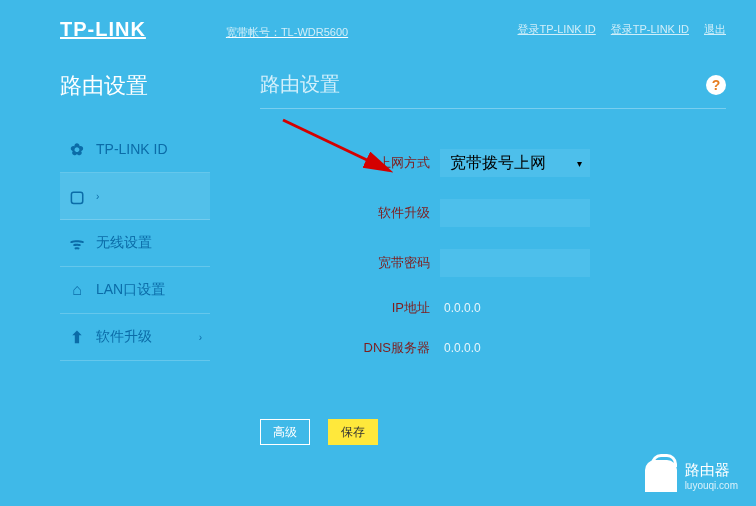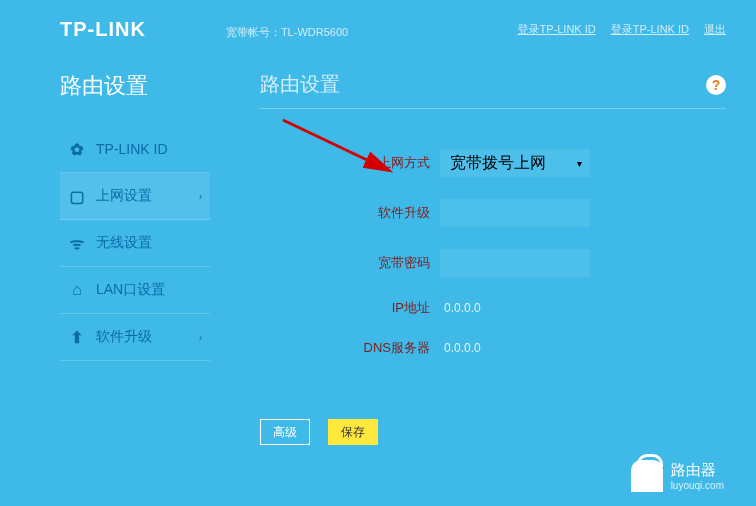--- a/index.html
+++ b/index.html
@@ -167,21 +167,21 @@
       border: 1px solid #fff;
       color: #fff;
       background: transparent;
     }
     .btn-save {
       background: #ffe83b;
       color: #333;
     }
     .watermark {
       position: absolute;
-      right: 32px;
+      right: 18px;
       bottom: 14px;
       display: flex;
       align-items: center;
       gap: 8px;
       color: #fff;
       font-size: 15px;
     }
     .wm-icon {
       width: 32px;
       height: 32px;
@@ -206,42 +206,41 @@
       position: absolute;
       left: 278px;
       top: 115px;
       pointer-events: none;
     }
   </style>
 </head>
 <body>
 
 <div class="header">
-  <div style="display:flex;align-items:baseline;gap:40px;">
+  <div style="display:flex;align-items:baseline;gap:40px;text-decoration:underline;">
     <div class="logo">TP-LINK</div>
     <div class="product-info">宽带帐号：TL-WDR5600</div>
   </div>
   <div class="header-right">
     <span class="header-link">登录TP-LINK ID</span>
     <span class="header-link">登录TP-LINK ID</span>
     <span class="header-link">退出</span>
   </div>
 </div>
 
 <div class="main">
   <div class="sidebar">
     <h2 class="sidebar-title">路由设置</h2>
 
     <div class="menu-item">
       <span class="menu-icon">✿</span>
       <span class="menu-label">TP-LINK ID</span>
     </div>
     <div class="menu-item active">
       <span class="menu-icon">▢</span>
-      <span class="menu-label">上网设置</span>
       <span class="menu-arrow">›</span>
     </div>
     <div class="menu-item">
       <span class="menu-icon">ᯤ</span>
       <span class="menu-label">无线设置</span>
     </div>
     <div class="menu-item">
       <span class="menu-icon">⌂</span>
       <span class="menu-label">LAN口设置</span>
     </div>

